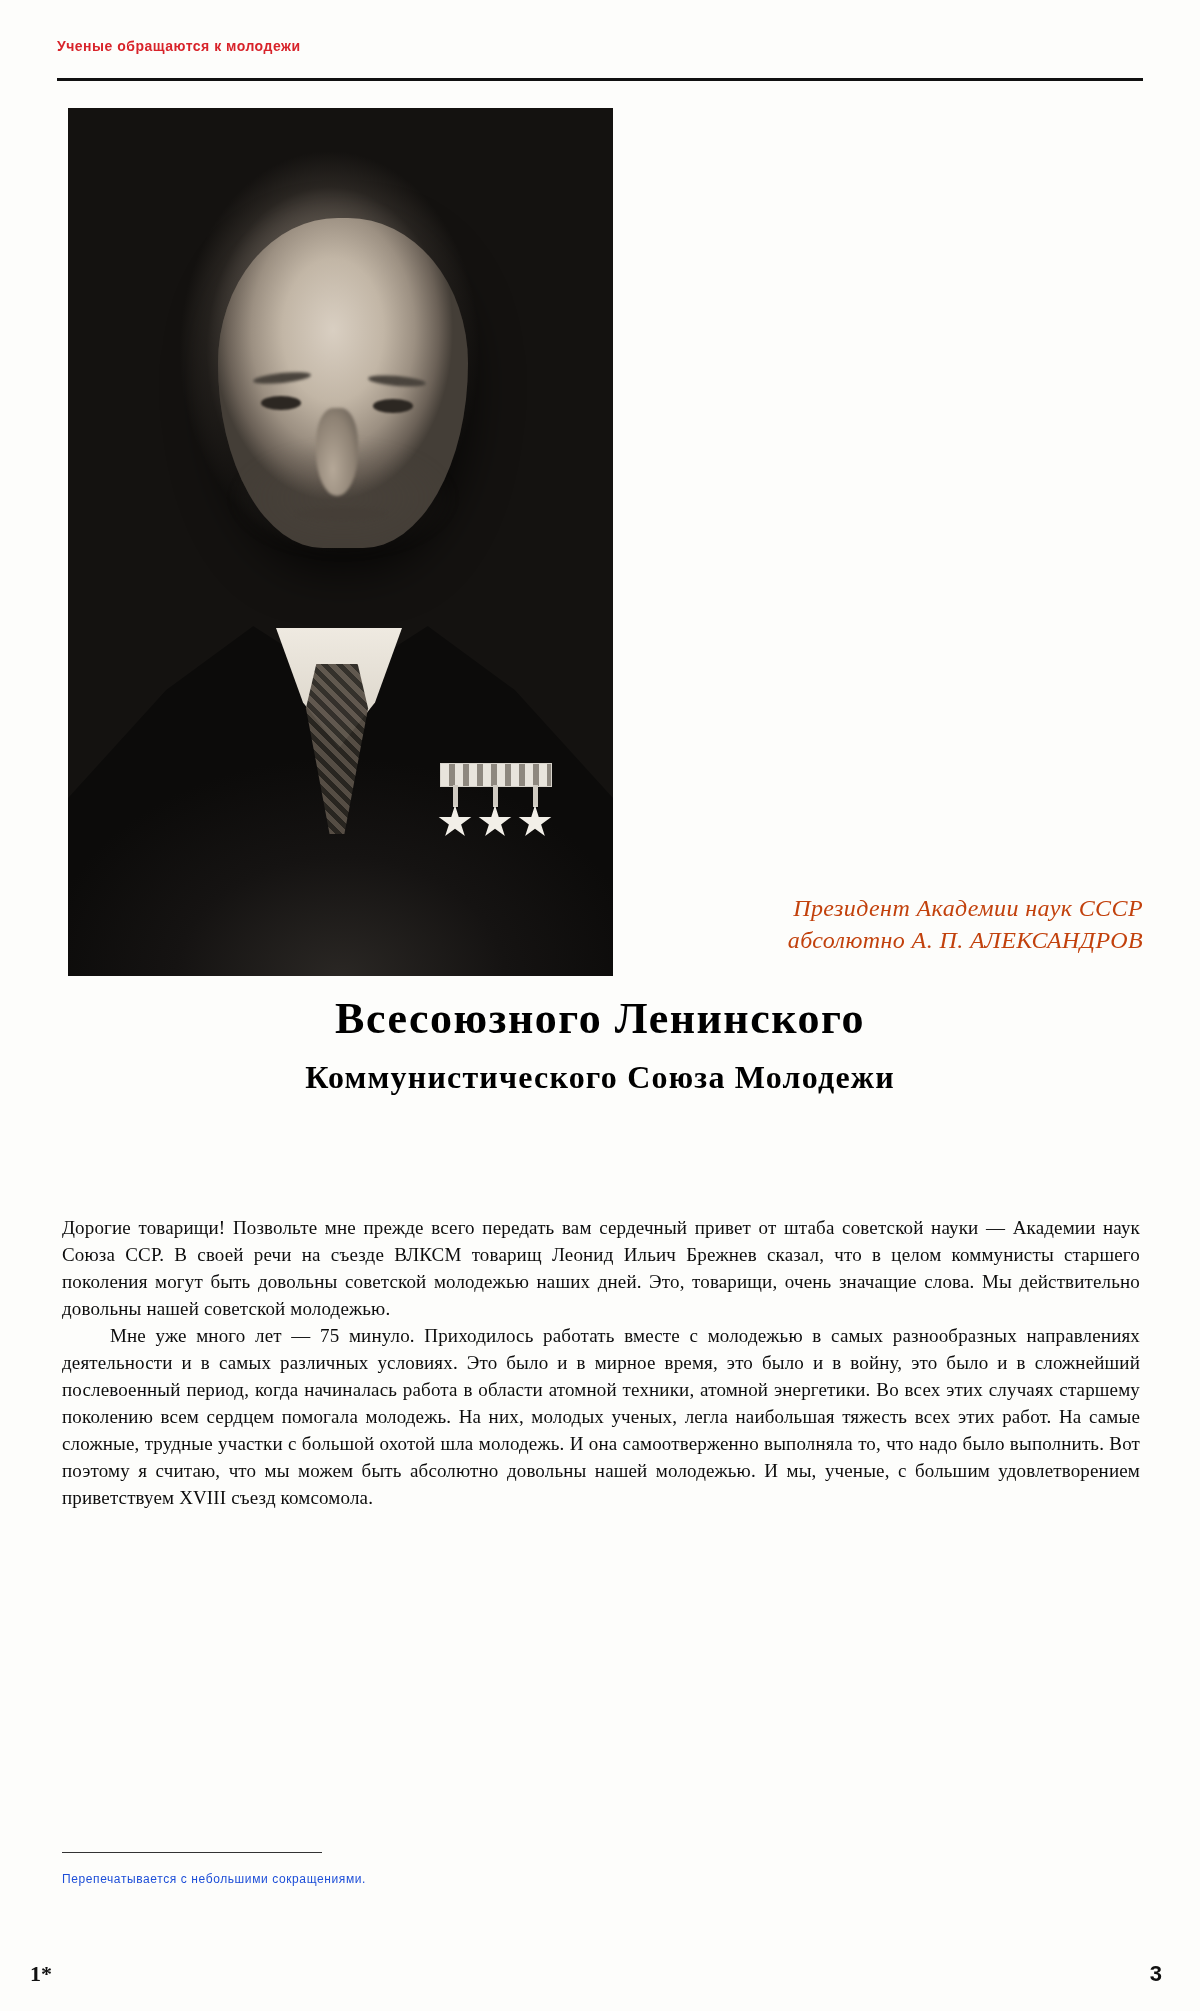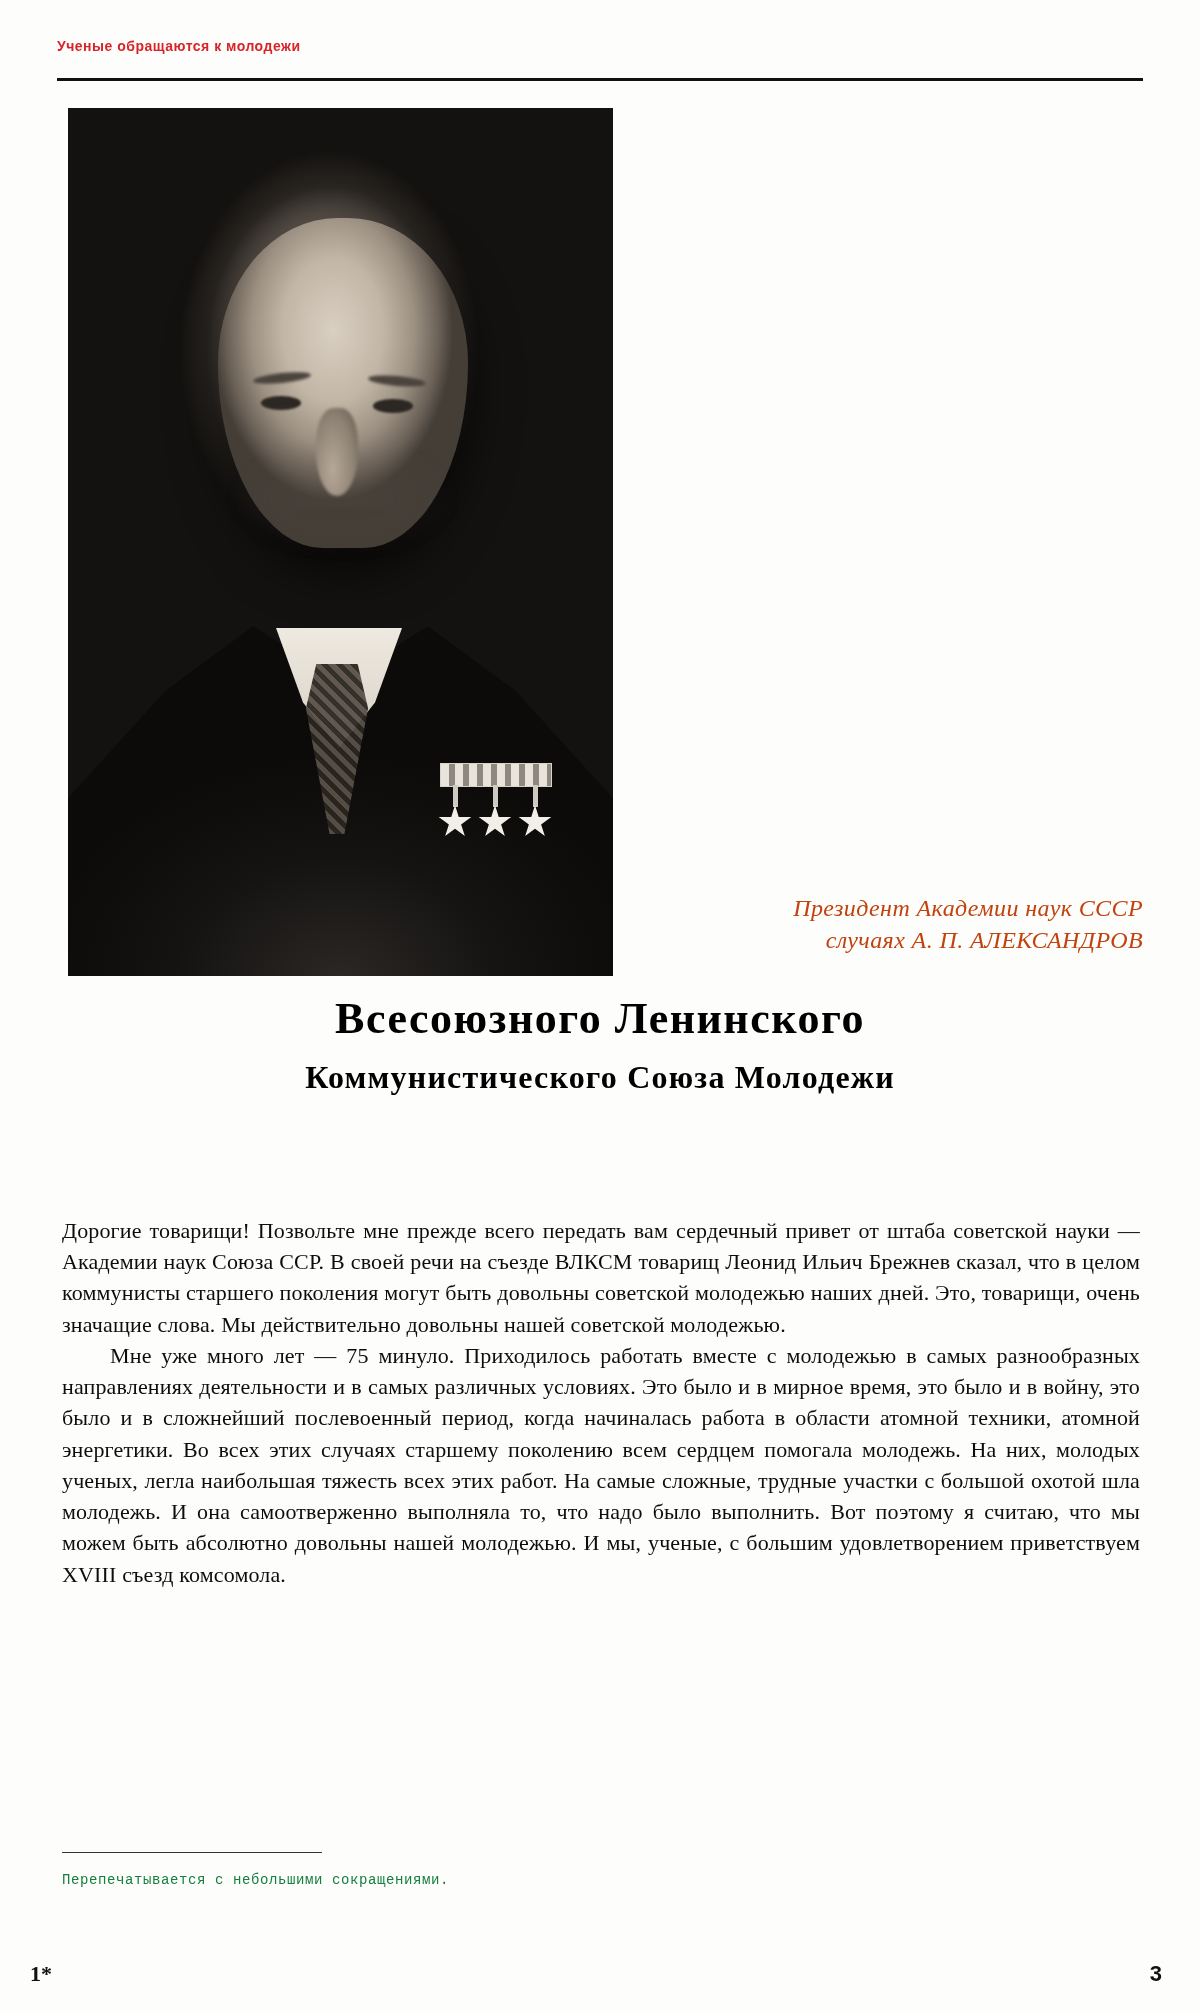--- a/index.html
+++ b/index.html
@@ -215,21 +215,21 @@
   .headline .l1 { font-size: 40px; letter-spacing: 2px; line-height: 1.5; }
   .headline .l2 { font-size: 44px; letter-spacing: 1.5px; line-height: 1.55; }
   .headline .l3 { font-size: 32px; letter-spacing: 1.2px; line-height: 1.55; }
 
   .body-text {
     position: absolute;
     top: 1215px;
     left: 62px;
     width: 1078px;
     font-family: "Liberation Serif", serif;
-    font-size: 22px;
+    font-size: 19px;
     line-height: 1.42;
     text-align: justify;
     color: #0d0d0d;
     letter-spacing: 0.15px;
   }
   .body-text p { margin: 0; }
   .body-text p.indent { text-indent: 48px; }
 
   .footnote-rule {
     position: absolute;
@@ -237,24 +237,24 @@
     left: 62px;
     width: 260px;
     height: 1px;
     background: #333;
   }
   .footnote {
     position: absolute;
     top: 1872px;
     left: 62px;
     width: 700px;
-    font-family: Liberation Mono, monospace;
-    font-size: 14px;
+    font-family: Liberation Sans, sans-serif;
+    font-size: 12px;
     letter-spacing: 0.6px;
-    color: #15803d;
+    color: #1d4ed8;
   }
   .folio-left {
     position: absolute;
     left: 30px;
     bottom: 24px;
     font-family: "Liberation Serif", serif;
     font-size: 22px;
     font-weight: bold;
     color: #111;
   }
@@ -297,21 +297,21 @@
         <div class="medal-hang h3"></div>
         <div class="star s1"></div>
         <div class="star s2"></div>
         <div class="star s3"></div>
       </div>
     </div>
   </div>
 
   <div class="caption">
     <div>Президент Академии наук СССР</div>
-    <div>случаях А. П. АЛЕКСАНДРОВ</div>
+    <div>абсолютно А. П. АЛЕКСАНДРОВ</div>
   </div>
 
   <div class="headline">
     <div class="l2">Всесоюзного Ленинского</div>
     <div class="l3">Коммунистического Союза Молодежи</div>
   </div>
 
   <div class="body-text">
     <p>Дорогие товарищи! Позвольте мне прежде всего передать вам сердечный привет от штаба советской науки — Академии наук Союза ССР. В своей речи на съезде ВЛКСМ товарищ Леонид Ильич Брежнев сказал, что в целом коммунисты старшего поколения могут быть довольны советской молодежью наших дней. Это, товарищи, очень значащие слова. Мы действительно довольны нашей советской молодежью.</p>
     <p class="indent">Мне уже много лет — 75 минуло. Приходилось работать вместе с молодежью в самых разнообразных направлениях деятельности и в самых различных условиях. Это было и в мирное время, это было и в войну, это было и в сложнейший послевоенный период, когда начиналась работа в области атомной техники, атомной энергетики. Во всех этих случаях старшему поколению всем сердцем помогала молодежь. На них, молодых ученых, легла наибольшая тяжесть всех этих работ. На самые сложные, трудные участки с большой охотой шла молодежь. И она самоотверженно выполняла то, что надо было выполнить. Вот поэтому я считаю, что мы можем быть абсолютно довольны нашей молодежью. И мы, ученые, с большим удовлетворением приветствуем XVIII съезд комсомола.</p>

